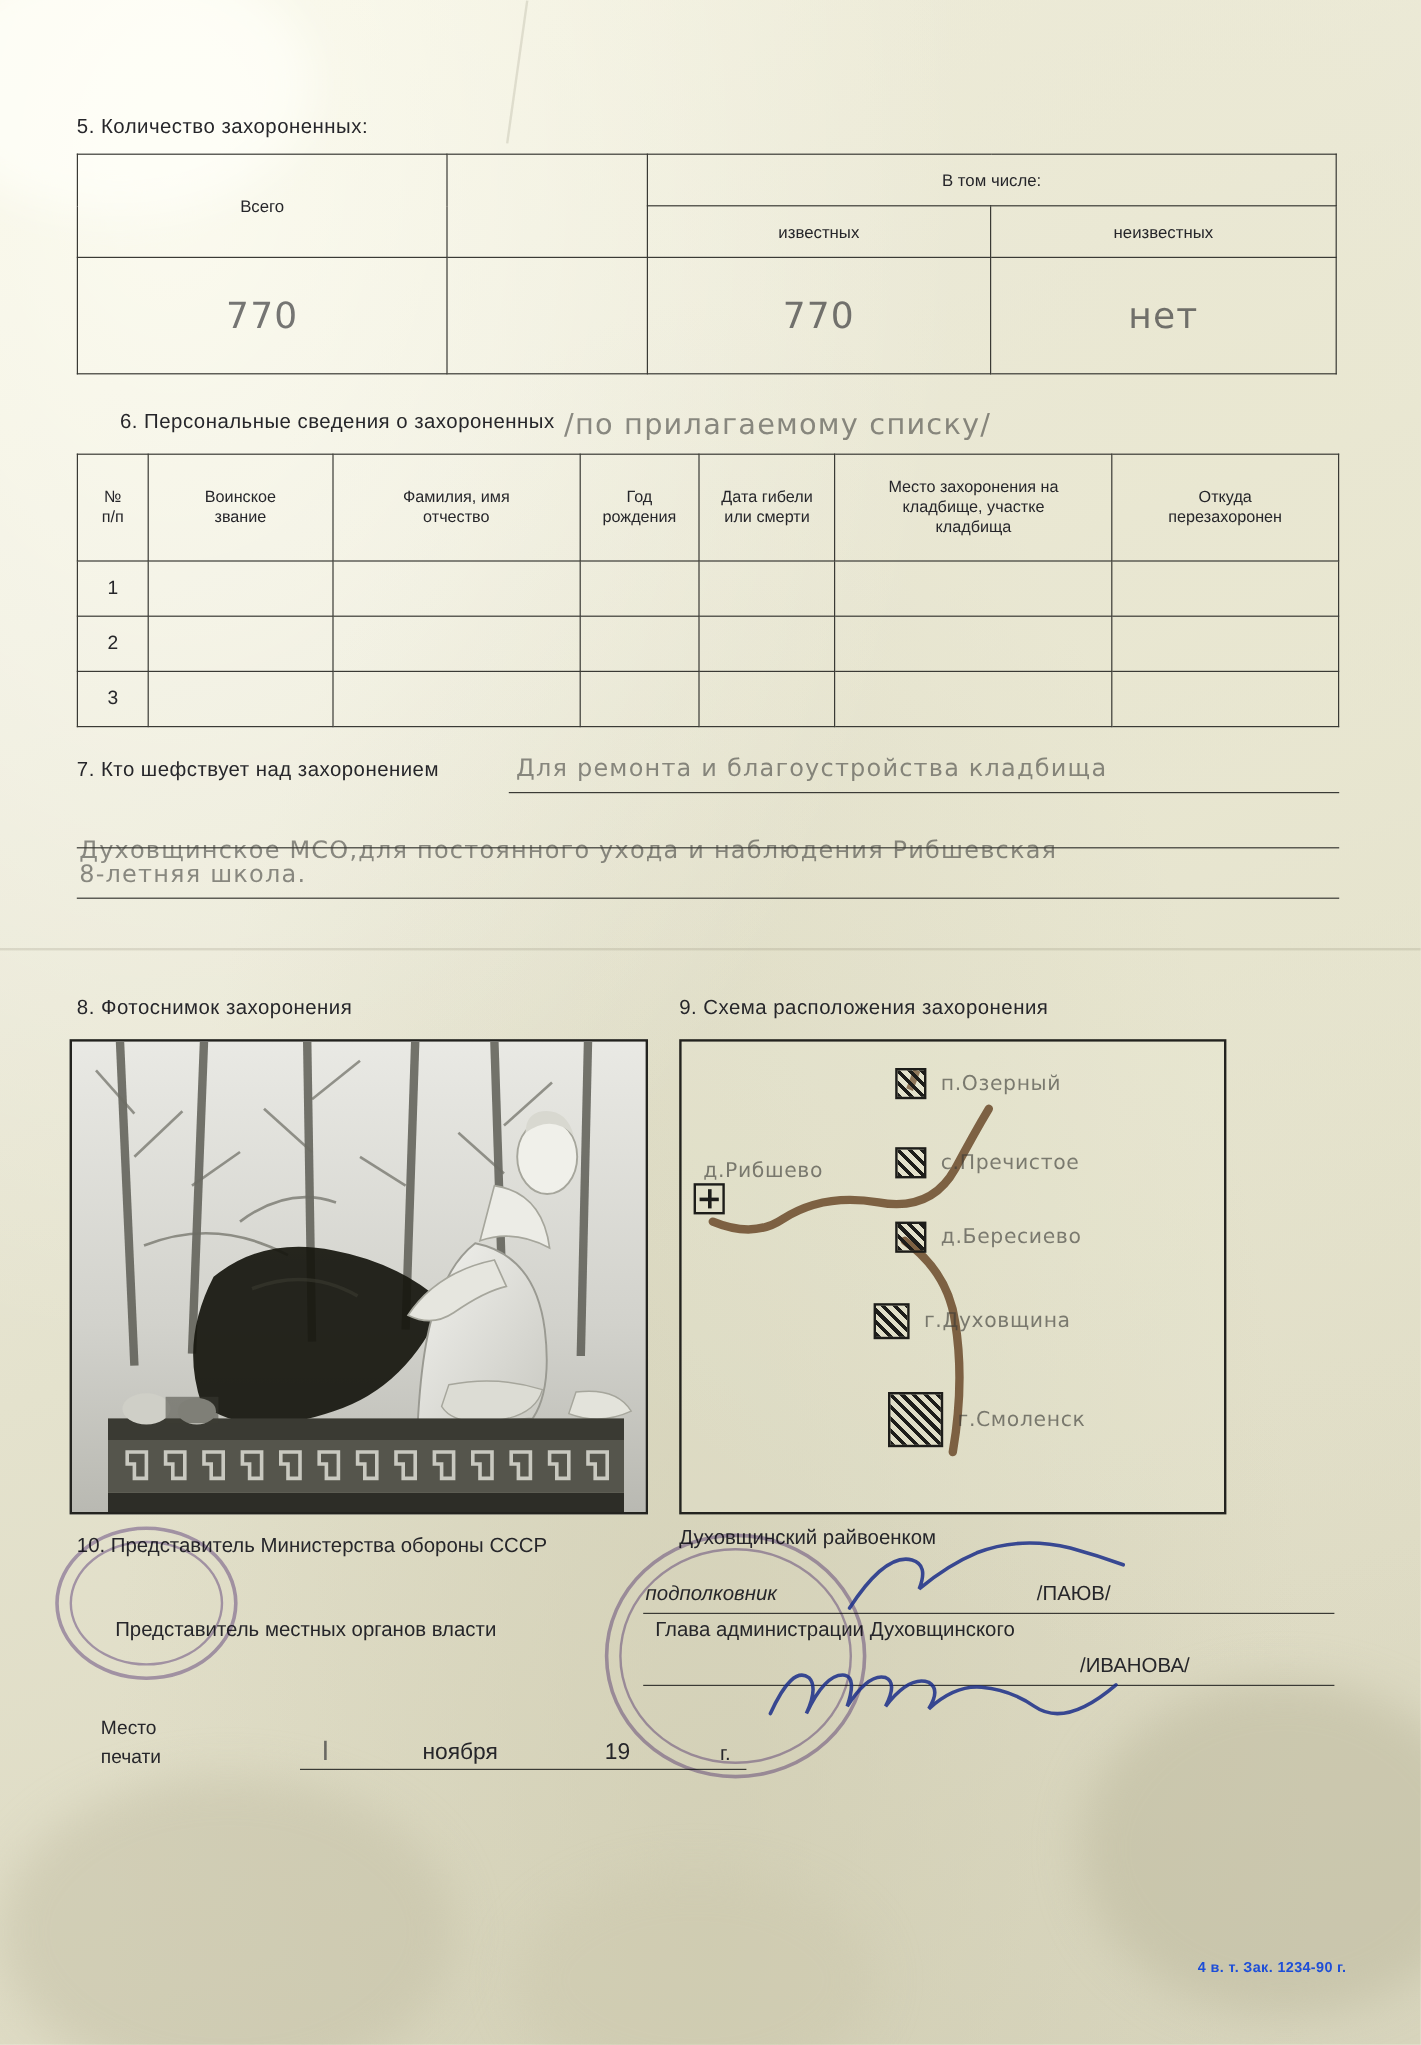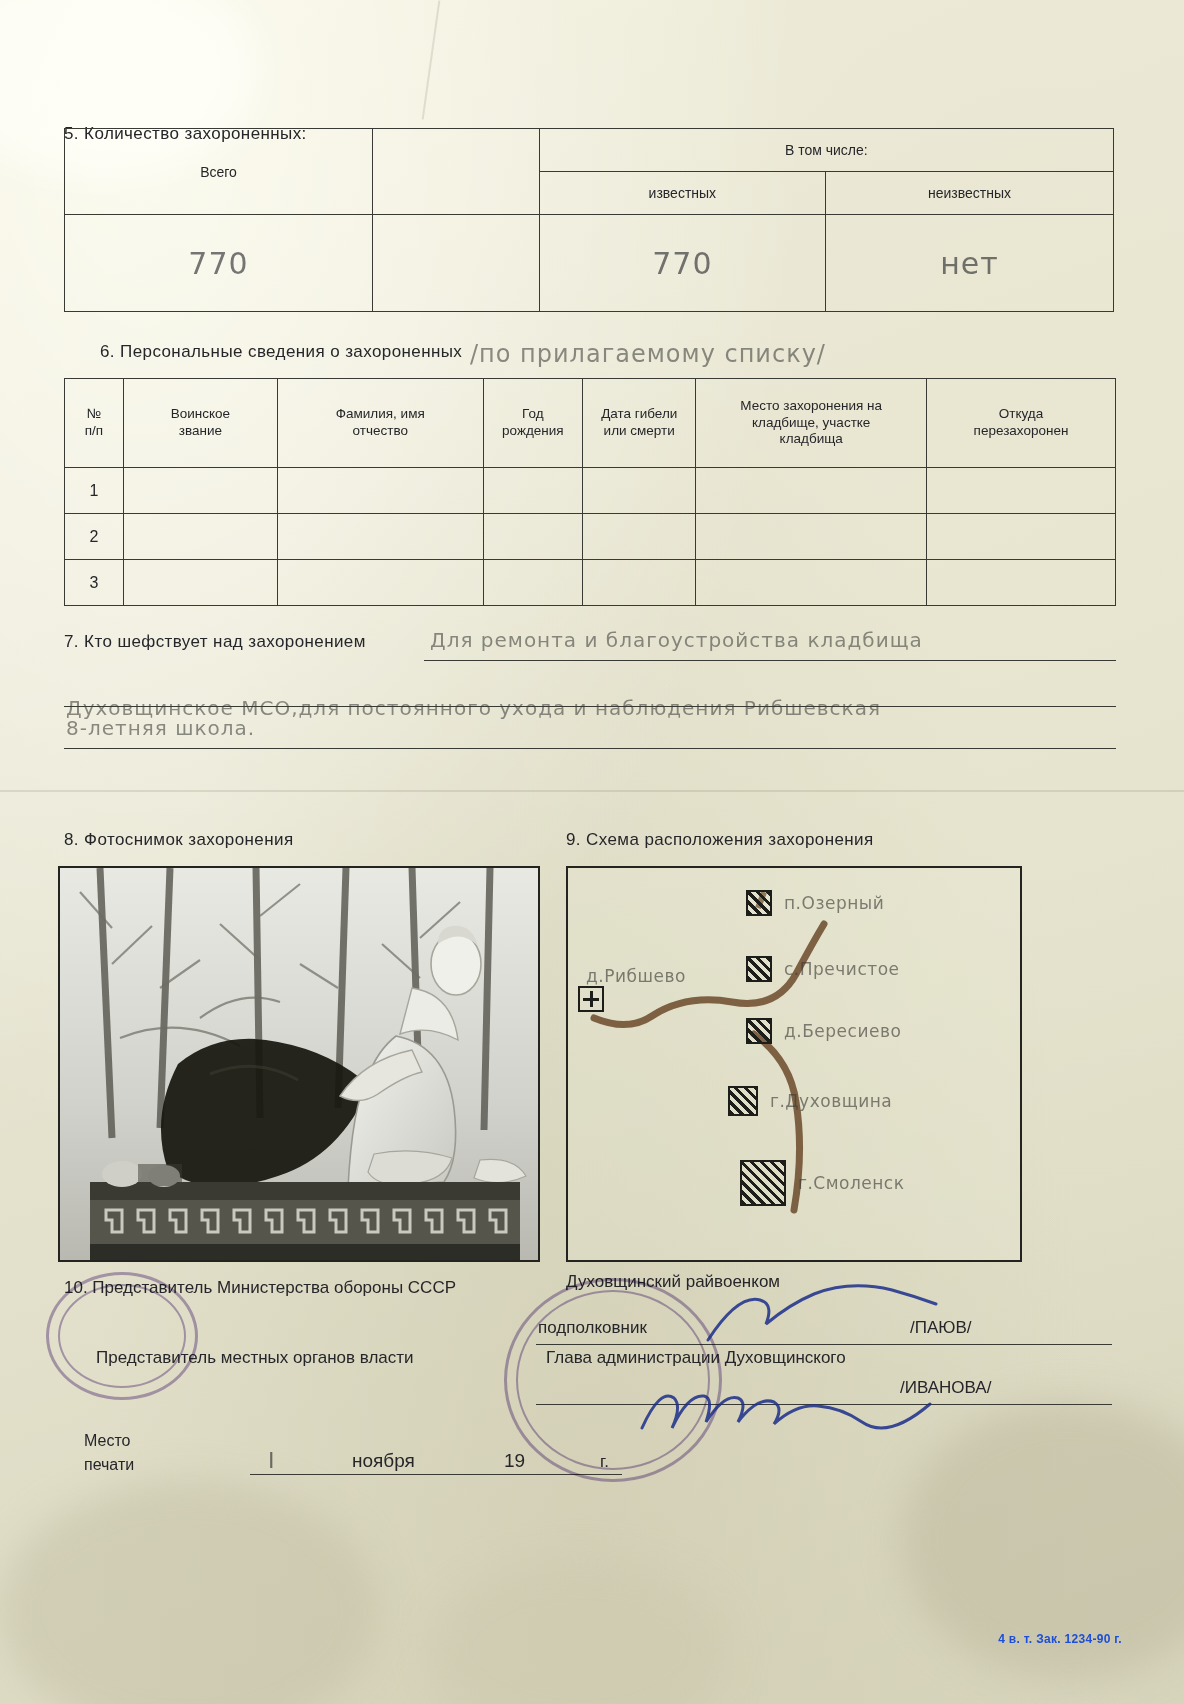--- a/index.html
+++ b/index.html
@@ -115,21 +115,21 @@
 
 <div class="blotch" style="left:-60px;top:-40px;width:320px;height:220px;background:rgba(255,255,250,.7);"></div>
 <div class="blotch" style="left:900px;top:1400px;width:340px;height:280px;background:rgba(190,186,158,.55);"></div>
 <div class="blotch" style="left:0px;top:1480px;width:380px;height:260px;background:rgba(196,192,165,.5);"></div>
 <div class="blotch" style="left:430px;top:1560px;width:300px;height:180px;background:rgba(205,200,172,.45);"></div>
 <div class="fold" style="left:0;top:790px;width:1184px;height:2px;"></div>
 <div class="fold" style="left:430px;top:0;width:2px;height:120px;transform:rotate(8deg);"></div>
 
 <div class="content">
 
-  <div class="sec-title" style="left:64px;top:96px;margin-top:28px;">5. Количество захороненных:</div>
+  <div class="sec-title" style="left:64px;top:96px;">5. Количество захороненных:</div>
 
   <table class="grid" id="t5">
     <tbody>
         <tr>
       <td rowspan="2" style="width:310px;">Всего</td>
       <td rowspan="2" style="width:165px;"></td>
       <td colspan="2">В том числе:</td>
     </tr>
     <tr>
       <td style="width:287px;">известных</td>
@@ -309,22 +309,22 @@
     <div class="sch-row" style="left:172px;top:292px;">
       <span class="sq" style="width:42px;height:42px;"></span>
       <span class="sch-label hand">г.Смоленск</span>
     </div>
   </div>
 
   <div class="label" style="left:64px;top:1278px;">10. Представитель Министерства обороны СССР</div>
   <div class="label" style="left:96px;top:1348px;">Представитель местных органов власти</div>
 
   <div class="label" style="left:566px;top:1272px;">Духовщинский райвоенком</div>
-  <div class="label" style="left:538px;top:1318px;">подполковник</div>
-  <div class="label" style="left:910px;top:1318px;">/ПАЮВ/</div>
+  <div class="label" style="left:538px;top:1318px;font-style:italic;">подполковник</div>
+  <div class="label" style="left:864px;top:1318px;">/ПАЮВ/</div>
   <div class="label" style="left:546px;top:1348px;">Глава администрации Духовщинского</div>
   <div class="label" style="left:900px;top:1378px;">/ИВАНОВА/</div>
 
   <div class="ruled" style="left:536px;top:1344px;width:576px;"></div>
   <div class="ruled" style="left:536px;top:1404px;width:576px;"></div>
 
   <div class="small-label" style="left:84px;top:1432px;">Место</div>
   <div class="small-label" style="left:84px;top:1456px;">печати</div>
 
   <div class="small-label hand" style="left:268px;top:1448px;font-size:22px;">I</div>

